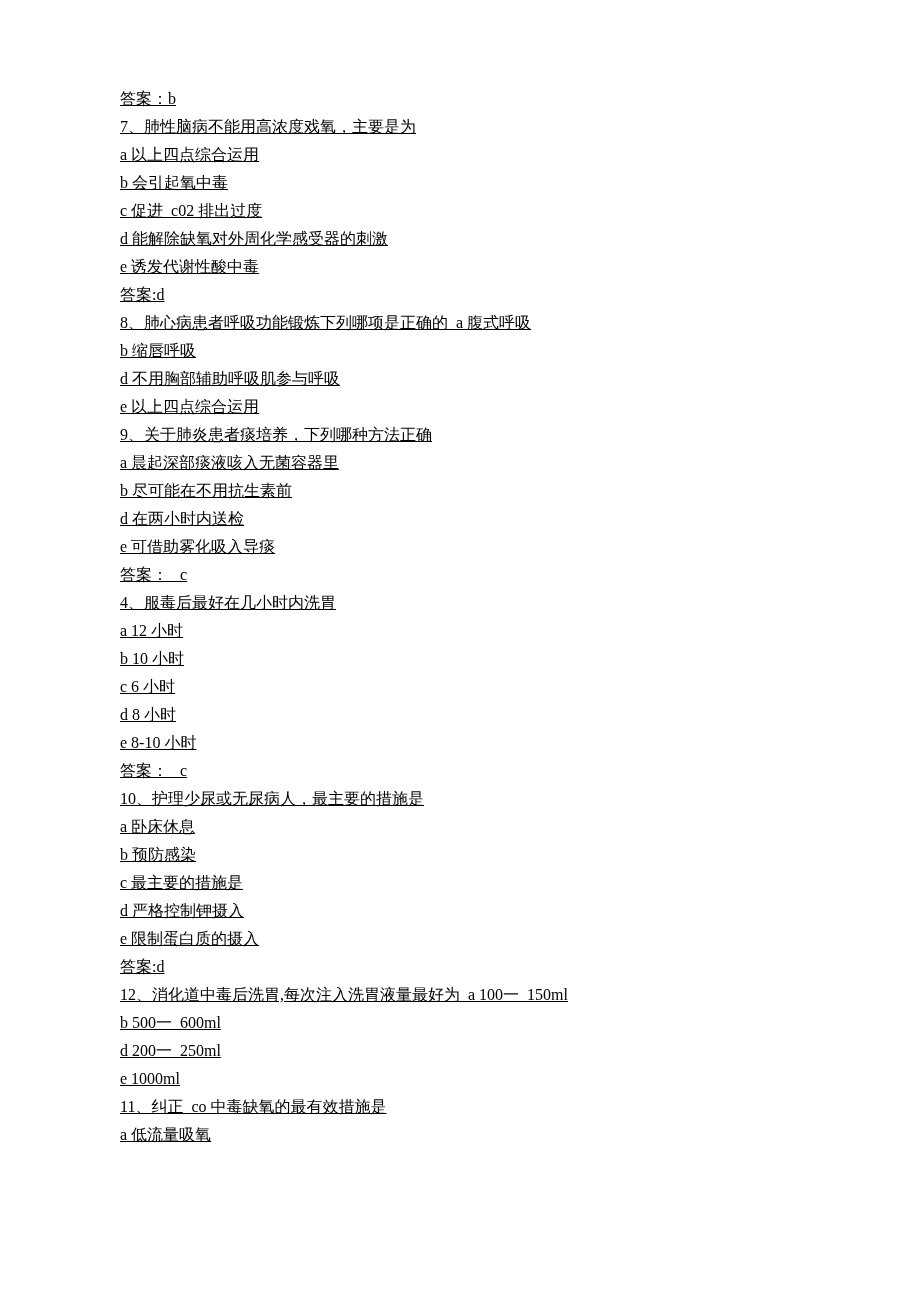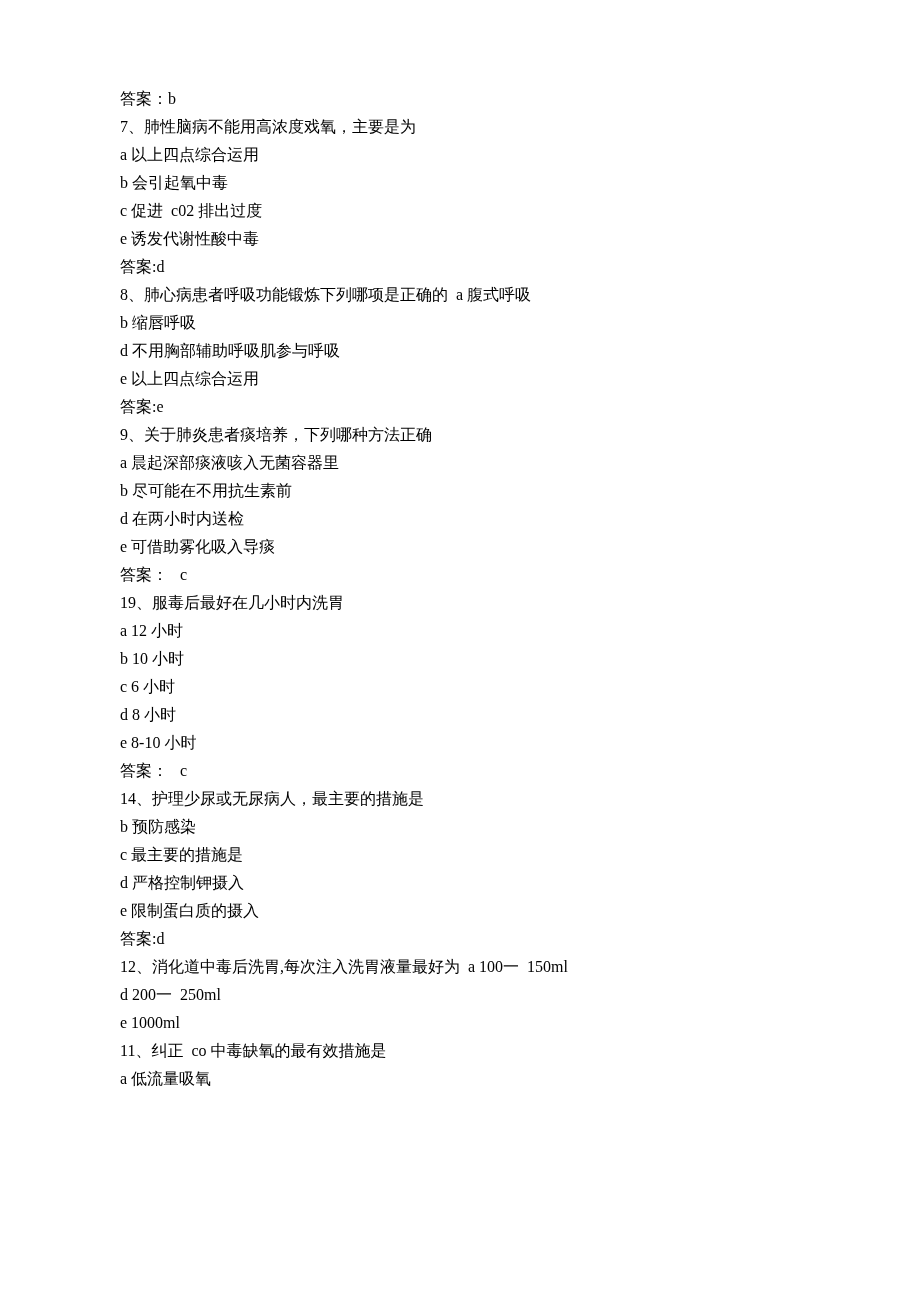--- a/index.html
+++ b/index.html
@@ -12,57 +12,60 @@
     color: #000000;
   }
   .page {
     width: 920px;
     min-height: 1302px;
     padding: 85px 120px 80px 120px;
     box-sizing: border-box;
   }
   .line {
     white-space: pre;
+    text-decoration: underline;
   }
 </style>
 </head>
 <body>
 
 <div class="page">
   <div id="content">
       <div class="line">答案：b</div>
       <div class="line">7、肺性脑病不能用高浓度戏氧，主要是为</div>
       <div class="line">a 以上四点综合运用</div>
       <div class="line">b 会引起氧中毒</div>
       <div class="line">c 促进  c02 排出过度</div>
+      <div class="line">d 能解除缺氧对外周化学感受器的刺激</div>
       <div class="line">e 诱发代谢性酸中毒</div>
       <div class="line">答案:d</div>
       <div class="line">8、肺心病患者呼吸功能锻炼下列哪项是正确的  a 腹式呼吸</div>
       <div class="line">b 缩唇呼吸</div>
       <div class="line">d 不用胸部辅助呼吸肌参与呼吸</div>
       <div class="line">e 以上四点综合运用</div>
-      <div class="line">答案:e</div>
       <div class="line">9、关于肺炎患者痰培养，下列哪种方法正确</div>
       <div class="line">a 晨起深部痰液咳入无菌容器里</div>
       <div class="line">b 尽可能在不用抗生素前</div>
       <div class="line">d 在两小时内送检</div>
       <div class="line">e 可借助雾化吸入导痰</div>
       <div class="line">答案：   c</div>
-      <div class="line">19、服毒后最好在几小时内洗胃</div>
+      <div class="line">4、服毒后最好在几小时内洗胃</div>
       <div class="line">a 12 小时</div>
       <div class="line">b 10 小时</div>
       <div class="line">c 6 小时</div>
       <div class="line">d 8 小时</div>
       <div class="line">e 8-10 小时</div>
       <div class="line">答案：   c</div>
-      <div class="line">14、护理少尿或无尿病人，最主要的措施是</div>
+      <div class="line">10、护理少尿或无尿病人，最主要的措施是</div>
+      <div class="line">a 卧床休息</div>
       <div class="line">b 预防感染</div>
       <div class="line">c 最主要的措施是</div>
       <div class="line">d 严格控制钾摄入</div>
       <div class="line">e 限制蛋白质的摄入</div>
       <div class="line">答案:d</div>
       <div class="line">12、消化道中毒后洗胃,每次注入洗胃液量最好为  a 100一  150ml</div>
+      <div class="line">b 500一  600ml</div>
       <div class="line">d 200一  250ml</div>
       <div class="line">e 1000ml</div>
       <div class="line">11、纠正  co 中毒缺氧的最有效措施是</div>
       <div class="line">a 低流量吸氧</div>
     </div>
 </div>
 
 </body></html>

